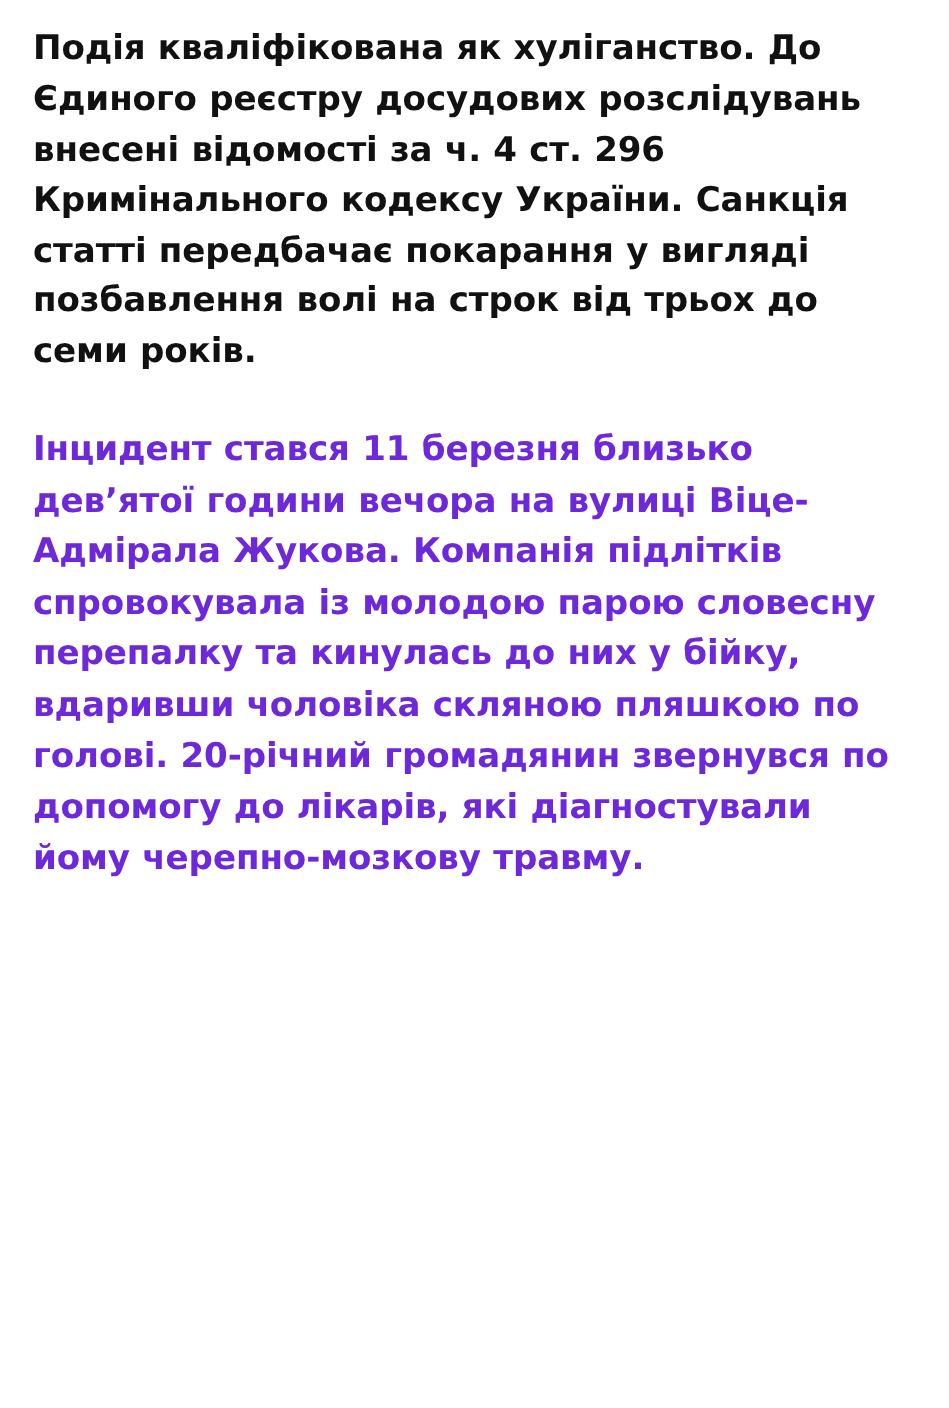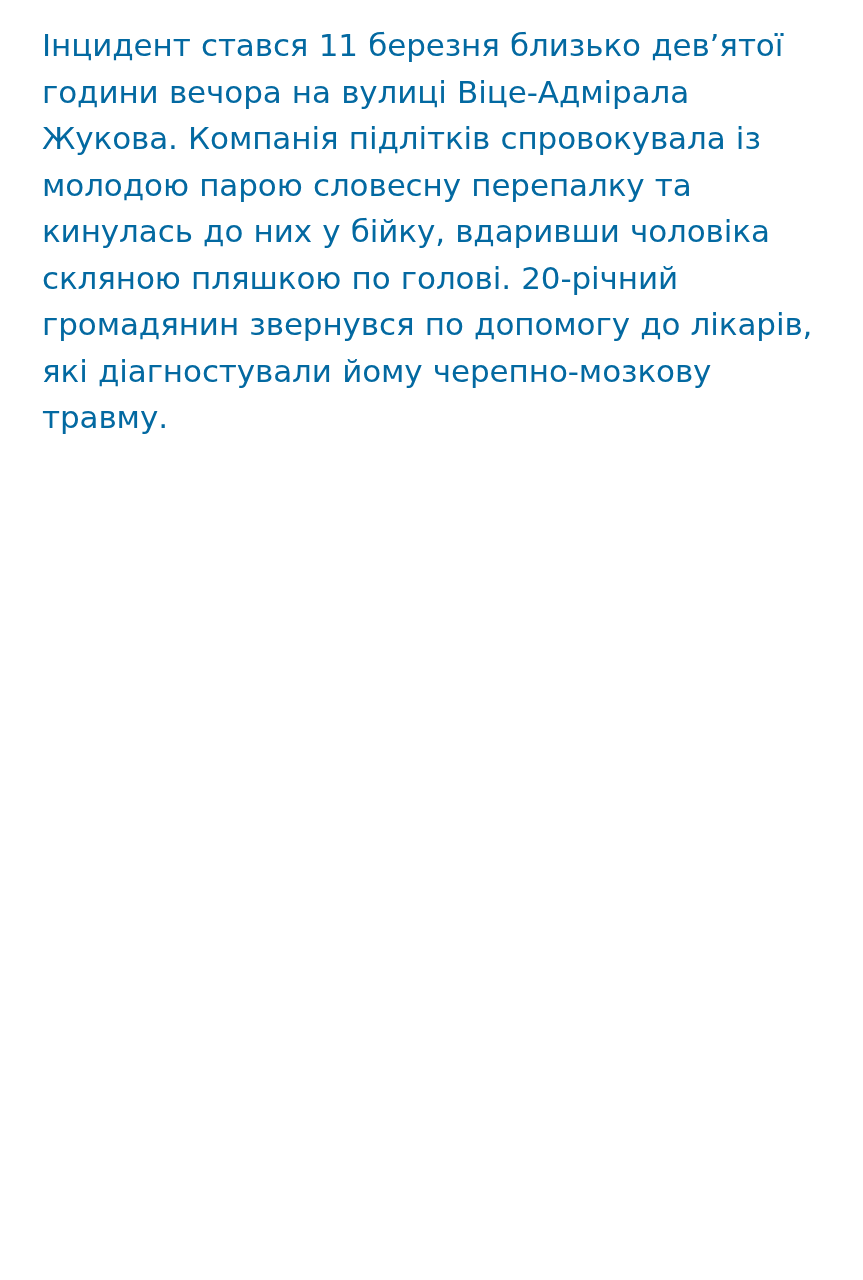--- a/index.html
+++ b/index.html
@@ -27,30 +27,30 @@
     color: #1b1b1b;
     word-spacing: 0.5px;
   }
   .para.lead {
     font-weight: 700;
     color: #111111;
     margin-bottom: 42px;
     line-height: 1.48;
   }
   .para.body {
-    font-weight: 400;
-    color: #0369a1;
-    margin-left: 12px;
+    font-weight: 700;
+    color: #6d28d9;
   }
   .para.last {
     margin-bottom: 0;
   }
 </style>
 </head>
 <body>
 
 <div class="article">
 
+  <p class="para lead">Подія кваліфікована як хуліганство. До Єдиного реєстру досудових розслідувань внесені відомості за ч. 4 ст. 296 Кримінального кодексу України. Санкція статті передбачає покарання у вигляді позбавлення волі на строк від трьох до семи років.</p>
 
   <p class="para body">Інцидент стався 11 березня близько дев’ятої години вечора на вулиці Віце-Адмірала Жукова. Компанія підлітків спровокувала із молодою парою словесну перепалку та кинулась до них у бійку, вдаривши чоловіка скляною пляшкою по голові. 20-річний громадянин звернувся по допомогу до лікарів, які діагностували йому черепно-мозкову травму.</p>
 
 
 </div>
 
 </body></html>

